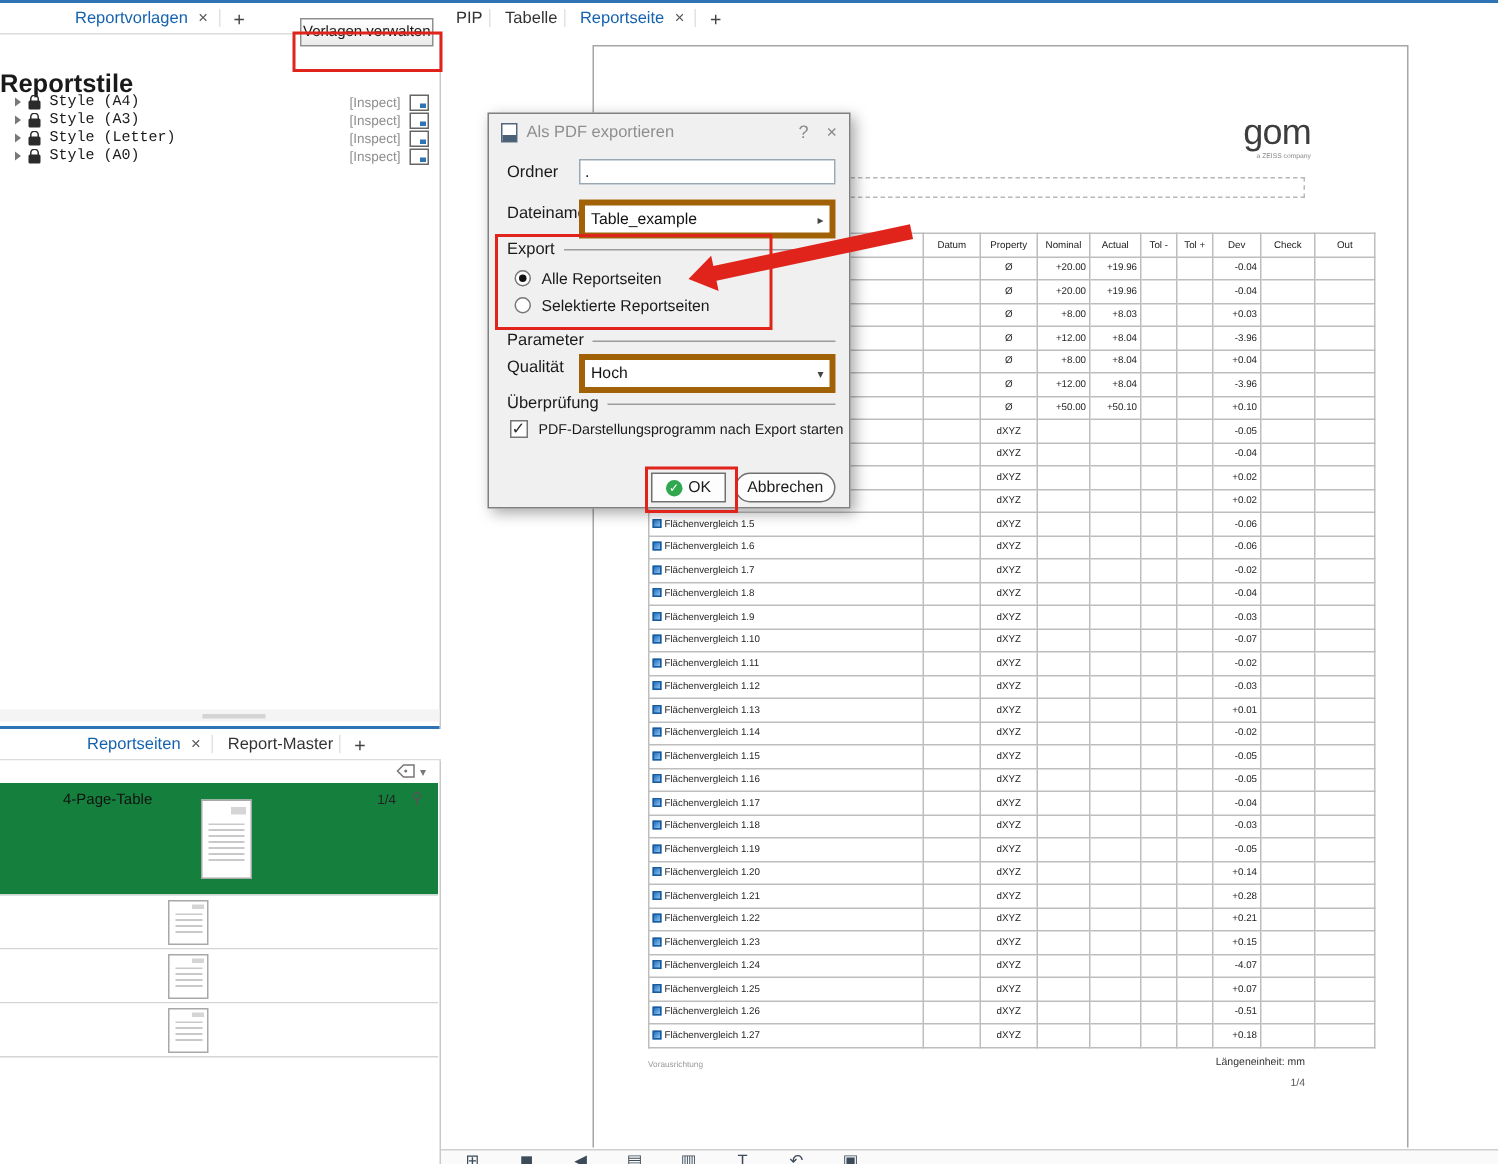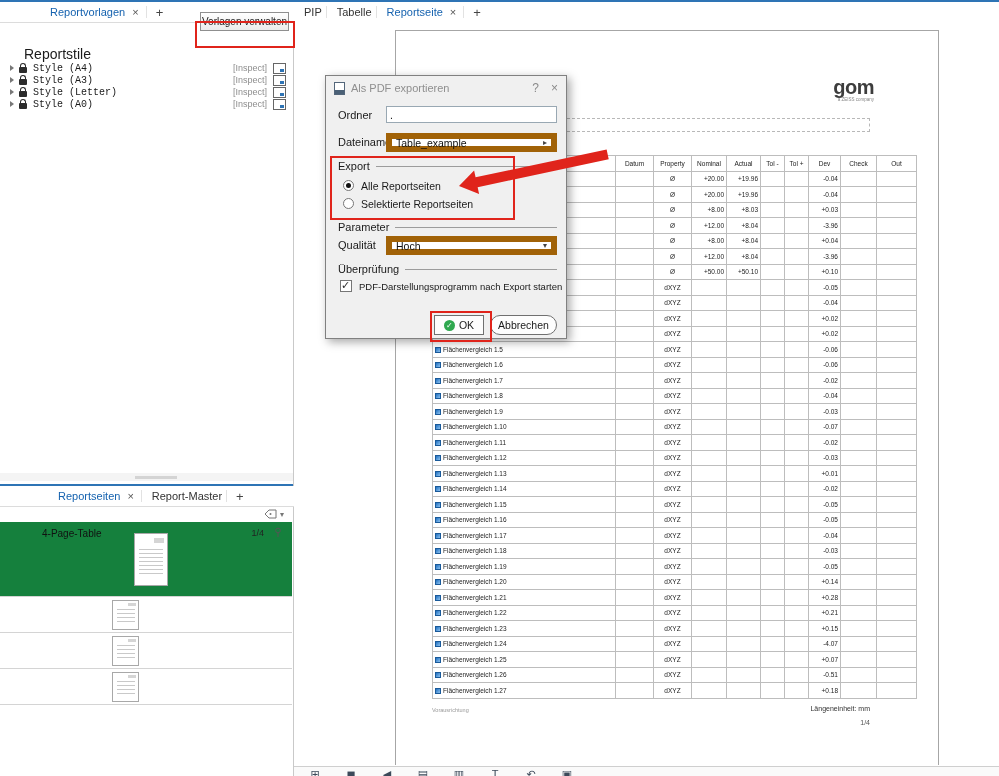--- a/index.html
+++ b/index.html
@@ -18,21 +18,21 @@
 
   
   .left{position:absolute;left:0;top:0;width:293px;height:776px;background:#fff;
         border-right:1px solid #c9c9c9;}
   .lt-tabs{top:2px;padding-left:40px;}
   .manage-btn{position:absolute;left:200px;top:12px;width:87px;height:17px;
       border:1px solid #8f8f8f;background:linear-gradient(#fff,#ebebeb);
       font-size:10px;display:flex;align-items:center;justify-content:center;text-align:center;}
   .anno-box{position:absolute;border:2px solid #e0241b;pointer-events:none;z-index:5;}
   .anno-manage{left:195px;top:21px;width:96px;height:23px;}
-  .section-title{position:absolute;left:24px;top:46px;font-size:14px;color:#1a1a1a;}
+  .section-title{position:absolute;left:0;top:46px;font-size:17px;color:#1a1a1a;font-weight:bold;}
   .style-list{position:absolute;left:0;top:62px;right:0;}
   .style-row{height:12px;display:flex;align-items:center;padding:0 7px 0 10px;}
   .expander{width:0;height:0;border-left:4px solid #787878;border-top:3px solid transparent;
             border-bottom:3px solid transparent;margin-right:5px;flex:none;}
   .lock{width:8px;height:6px;background:#2b2b2b;border-radius:1px;position:relative;
         margin:3px 6px 0 0;flex:none;}
   .lock::before{content:"";position:absolute;left:1px;top:-4px;width:4px;height:4px;
         border:1.3px solid #2b2b2b;border-bottom:none;border-radius:3px 3px 0 0;}
   .style-label{font-size:10px;color:#1a1a1a;flex:1;font-family:Liberation Mono, monospace;}
   .inspect{font-size:9px;color:#8e8e8e;margin-right:6px;}
@@ -64,21 +64,21 @@
   .main{position:absolute;left:294px;top:0;right:0;bottom:0;background:#fff;}
   .m-tabs{top:2px;}
   .overview-ic{position:absolute;right:8px;top:26px;width:10px;height:10px;border:1px solid #8a8a8a;
       border-radius:50%;}
   .overview-ic::after{content:"";position:absolute;left:3px;top:3px;width:4px;height:4px;
       background:#8a8a8a;border-radius:50%;}
   .canvas{position:absolute;left:0;top:22px;right:0;bottom:11px;overflow:hidden;background:#fff;}
   .page{position:absolute;left:101px;top:8px;width:542px;height:736px;background:#fff;
       border:1px solid #a6a6a6;}
   .logo{position:absolute;top:46px;right:64px;text-align:right;line-height:1;}
-  .logo-main{font-size:20px;font-weight:bold;color:#3d3d3d;letter-spacing:-0.5px;}
+  .logo-main{font-size:24px;font-weight:normal;color:#3d3d3d;letter-spacing:-0.5px;}
   .logo-sub{font-size:4.5px;color:#888;margin-top:1px;}
   .dashed{position:absolute;left:36px;top:87px;width:436px;height:12px;border:1px dashed #b8b8b8;}
   .rtable{position:absolute;left:36px;top:124px;width:438px;border-collapse:collapse;
       table-layout:fixed;font-size:6.5px;color:#222;}
   .rtable th,.rtable td{border:1px solid #bdbdbd;height:14.5px;padding:0 2px;font-weight:normal;
       overflow:hidden;white-space:nowrap;}
   .rtable th{text-align:center;}
   .c-name{width:178px;text-align:left;}
   .c-dt{width:33px;}
   .c-prop{width:33px;text-align:center;}
@@ -107,21 +107,21 @@
       padding:0 8px;color:#8f8f8f;}
   .pdf-ic{width:9px;height:11px;background:#fff;border:1px solid #53667a;position:relative;
       margin-right:6px;flex:none;}
   .pdf-ic::after{content:"";position:absolute;left:0;right:0;bottom:0;height:4px;background:#4a6076;}
   .dlg-title-text{flex:1;font-size:11px;}
   .dlg-help,.dlg-close{color:#8a8a8a;margin-left:12px;font-size:12px;}
   .dlg-label{position:absolute;left:12px;font-size:11px;color:#1a1a1a;}
   .dlg-input{position:absolute;left:60px;width:171px;height:17px;border:1px solid #99a8b3;
       background:#fff;font-size:10.5px;font-family:"Liberation Sans",sans-serif;
       padding:0 3px;box-sizing:border-box;color:#111;}
-  .dlg-combo{position:absolute;left:60px;width:171px;height:19px;border:6px solid #a16207;
+  .dlg-combo{position:absolute;left:60px;width:171px;height:26px;border:4px solid #a16207;
       background:#fff;font-size:10.5px;display:flex;align-items:center;padding:0 4px;
       box-sizing:border-box;color:#111;}
   .dlg-combo .cval{flex:1;}
   .combo-arr{font-size:8px;color:#444;}
   .grp{position:absolute;left:12px;right:9px;display:flex;align-items:center;font-size:11px;color:#1a1a1a;}
   .grp .line{flex:1;height:1px;background:#9c9c9c;margin-left:6px;}
   .radio{position:absolute;left:17px;display:flex;align-items:center;height:13px;}
   .rc{width:11px;height:11px;border:1px solid #767676;border-radius:50%;background:#fff;
       position:relative;margin-right:7px;box-sizing:border-box;flex:none;}
   .rc.sel::after{content:"";position:absolute;left:2px;top:2px;width:5px;height:5px;

